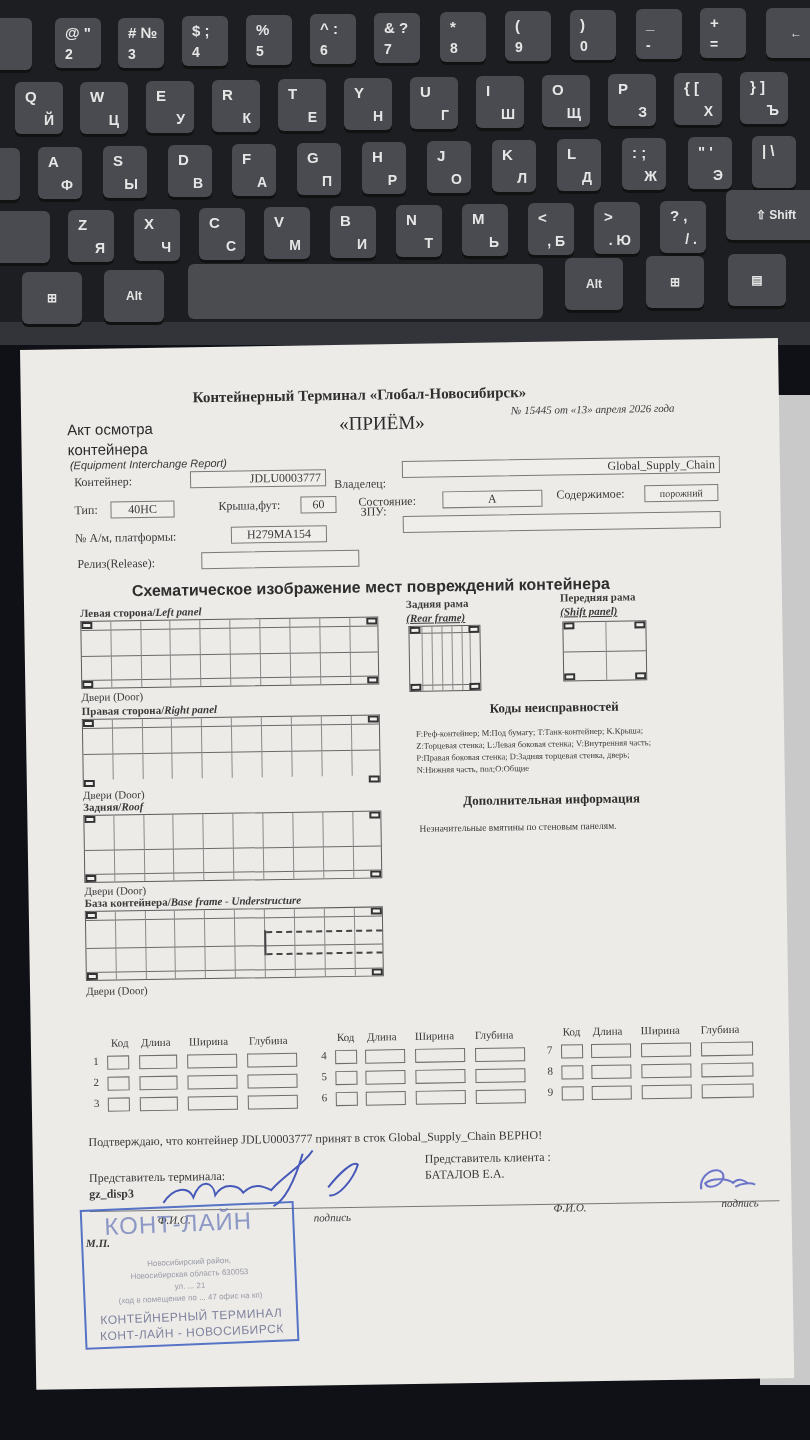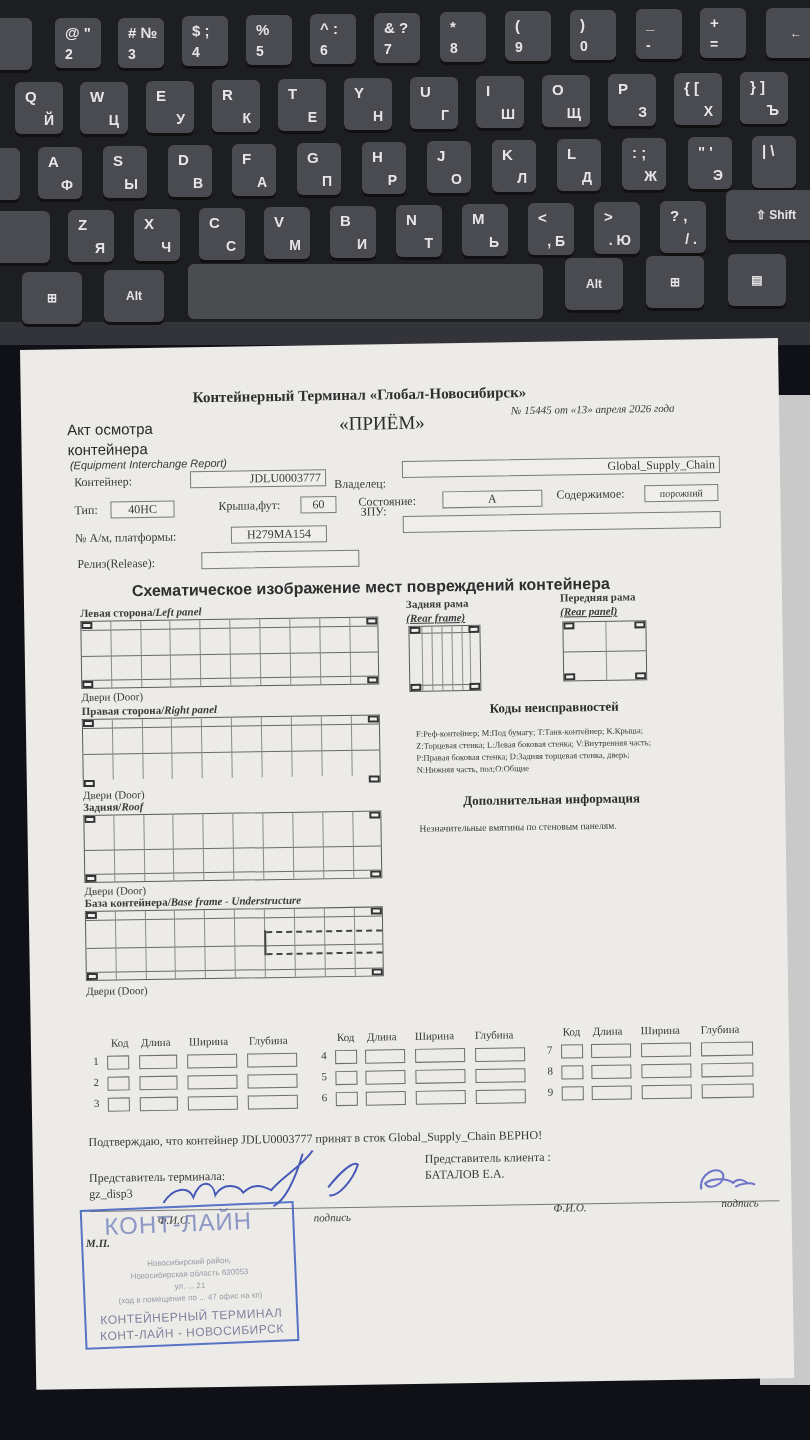--- a/index.html
+++ b/index.html
@@ -335,21 +335,21 @@
         <div class="vl" style="left:42px;"></div>
         <div class="vl" style="left:52px;"></div>
         <div class="vl" style="left:60px;"></div>
     <div class="corner" style="left:0;top:0;"></div>
         <div class="corner" style="right:0;top:0;"></div>
     <div class="corner" style="left:0;bottom:0;"></div>
         <div class="corner" style="right:0;bottom:0;"></div>
   </div>
 
   <div class="abs t bold" style="left:536px;top:250px;font-size:11px;">Передняя рама</div>
-  <div class="abs t bold ital" style="left:536px;top:264px;font-size:11px;text-decoration:underline;">(Rear panel)</div>
+  <div class="abs t bold ital" style="left:536px;top:264px;font-size:11px;text-decoration:underline;">(Shift panel)</div>
   <div class="panel" style="left:538px;top:280px;width:84px;height:60px;">
     <div class="hl" style="top:29px;"></div>
         <div class="vl" style="left:42px;"></div>
     <div class="corner" style="left:0;top:0;"></div>
         <div class="corner" style="right:0;top:0;"></div>
     <div class="corner" style="left:0;bottom:0;"></div>
         <div class="corner" style="right:0;bottom:0;"></div>
   </div>
 
   <div class="abs t bold" style="left:56px;top:356px;font-size:11px;"><span>Правая сторона/</span><span class="ital">Right panel</span></div>
@@ -486,21 +486,21 @@
         <div class="code-box" style="left:616px;top:36px;width:52px;"></div>
     <div class="code-box" style="left:476px;top:57px;width:22px;"></div>
         <div class="code-box" style="left:506px;top:57px;width:40px;"></div>
         <div class="code-box" style="left:556px;top:57px;width:50px;"></div>
         <div class="code-box" style="left:616px;top:57px;width:52px;"></div>
   </div>
 
   <div class="abs t" style="left:56px;top:786px;font-size:12px;">Подтверждаю, что контейнер  JDLU0003777 принят в сток  Global_Supply_Chain ВЕРНО!</div>
 
   <div class="abs t" style="left:56px;top:822px;">Представитель терминала:</div>
-  <div class="abs t" style="left:56px;top:838px;">gz_disp3</div>
+  <div class="abs t" style="left:56px;top:838px;font-weight:bold;">gz_disp3</div>
   <div class="abs t" style="left:392px;top:808px;">Представитель клиента :</div>
   <div class="abs t" style="left:392px;top:824px;">БАТАЛОВ Е.А.</div>
 
   <div class="sigline" style="left:56px;top:862px;width:690px;"></div>
   <div class="abs t ital" style="left:124px;top:866px;font-size:11px;">Ф.И.О.</div>
   <div class="abs t ital" style="left:280px;top:866px;font-size:11px;">подпись</div>
   <div class="abs t ital" style="left:520px;top:860px;font-size:11px;">Ф.И.О.</div>
   <div class="abs t ital" style="left:688px;top:858px;font-size:11px;">подпись</div>
   <div class="abs t bold ital" style="left:52px;top:888px;font-size:11px;">М.П.</div>
 

